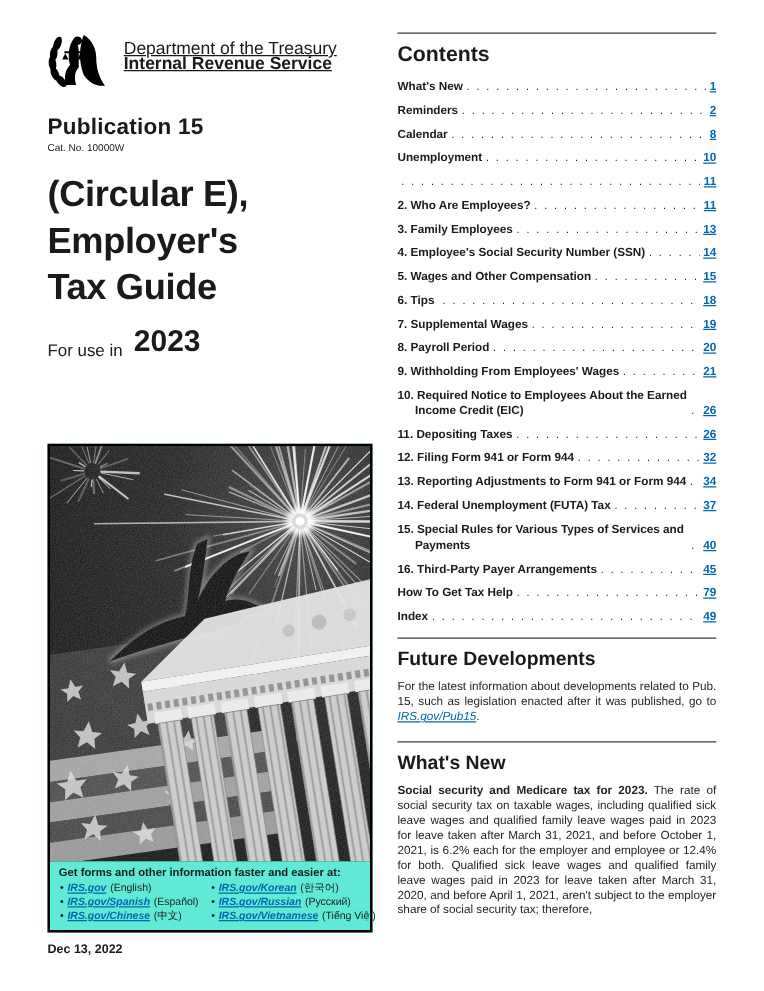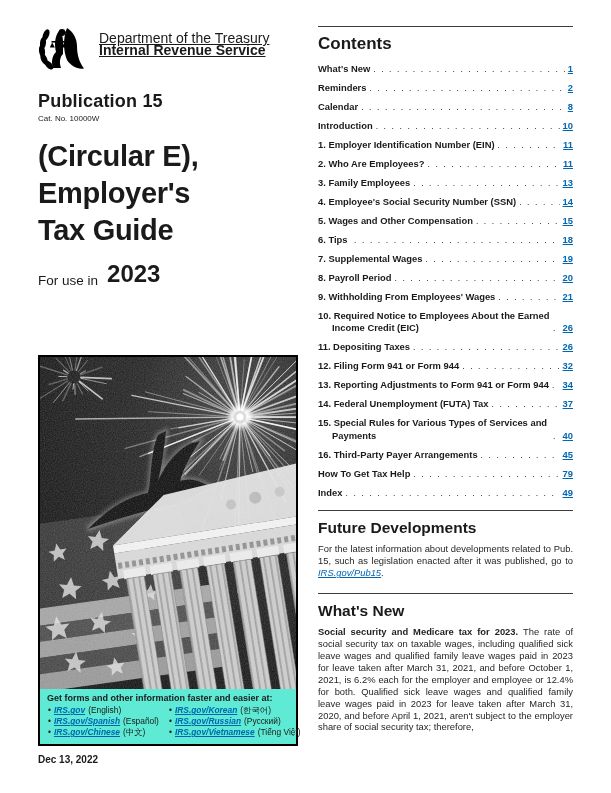--- a/index.html
+++ b/index.html
@@ -328,26 +328,25 @@
           <span class="toc-label">Reminders</span>
           <span class="leader">. . . . . . . . . . . . . . . . . . . . . . . . . . . . . . . . . . . . . . . . . . . . . . . . . . . . . . . . . . . . </span>
           <a class="toc-page" href="#">2</a>
         </div>
         <div class="toc-row">
           <span class="toc-label">Calendar</span>
           <span class="leader">. . . . . . . . . . . . . . . . . . . . . . . . . . . . . . . . . . . . . . . . . . . . . . . . . . . . . . . . . . . . </span>
           <a class="toc-page" href="#">8</a>
         </div>
         <div class="toc-row">
-          <span class="toc-label">Introduction</span>
+          <span class="toc-label">Unemployment</span>
           <span class="leader">. . . . . . . . . . . . . . . . . . . . . . . . . . . . . . . . . . . . . . . . . . . . . . . . . . . . . . . . . . . . </span>
           <a class="toc-page" href="#">10</a>
         </div>
         <div class="toc-row">
-          <span class="toc-label">1. Employer Identification Number (EIN)</span>
           <span class="leader">. . . . . . . . . . . . . . . . . . . . . . . . . . . . . . . . . . . . . . . . . . . . . . . . . . . . . . . . . . . . </span>
           <a class="toc-page" href="#">11</a>
         </div>
         <div class="toc-row">
           <span class="toc-label">2. Who Are Employees?</span>
           <span class="leader">. . . . . . . . . . . . . . . . . . . . . . . . . . . . . . . . . . . . . . . . . . . . . . . . . . . . . . . . . . . . </span>
           <a class="toc-page" href="#">11</a>
         </div>
         <div class="toc-row">
           <span class="toc-label">3. Family Employees</span>

